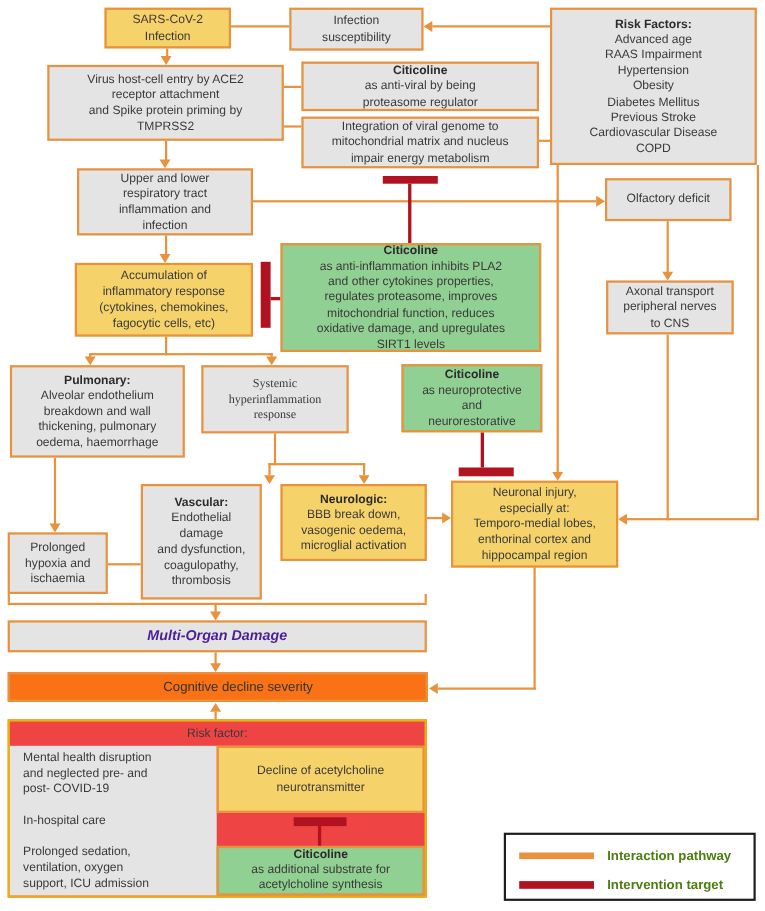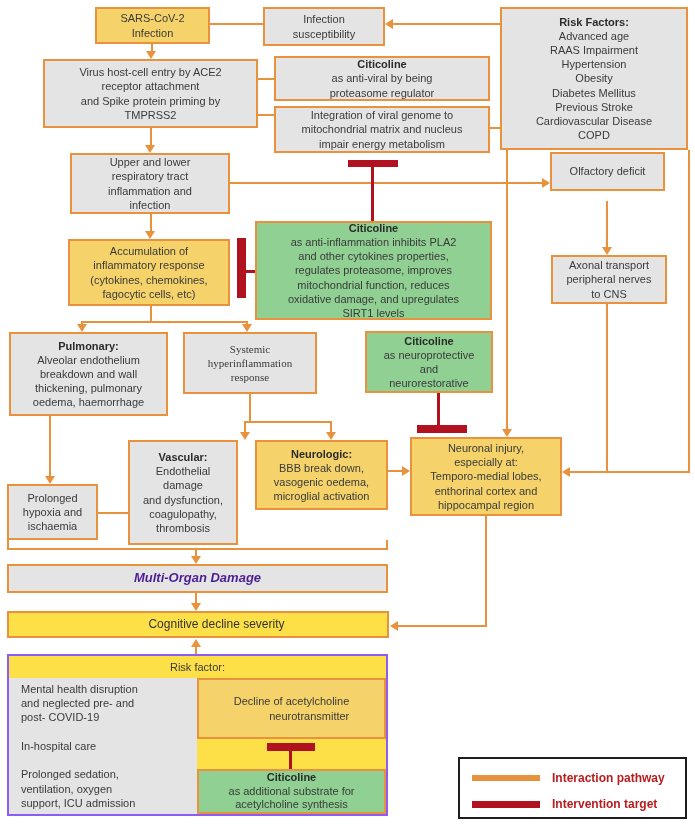--- a/index.html
+++ b/index.html
@@ -10,40 +10,40 @@
   .box{
     position:absolute;box-sizing:border-box;border:2px solid #E8923D;
     display:flex;flex-direction:column;align-items:center;justify-content:center;
     text-align:center;font-size:11px;line-height:1.28;padding:2px 3px;
   }
   .bt{font-weight:bold;color:#2b2b2b;white-space:pre-line;}
   .bb{white-space:pre-line;}
   .gray{background:#E4E4E5;}
   .yellow{background:#F5D36A;}
   .green{background:#90D092;}
-  .orangefill{background:#fde047;padding-left:40px;}
+  .orangefill{background:#f97316;padding-left:40px;}
   .hline{position:absolute;height:2px;background:#E8923D;}
   .vline{position:absolute;width:2px;background:#E8923D;}
   .rbar{position:absolute;background:#B0121F;}
   .rvline{position:absolute;width:3px;background:#B0121F;}
   .rhline{position:absolute;height:3px;background:#B0121F;}
   .arr{position:absolute;width:0;height:0;}
   .arr-d{border-left:5px solid transparent;border-right:5px solid transparent;border-top:8px solid #E8923D;}
   .arr-u{border-left:5px solid transparent;border-right:5px solid transparent;border-bottom:8px solid #E8923D;}
   .arr-l{border-top:5px solid transparent;border-bottom:5px solid transparent;border-right:8px solid #E8923D;}
   .arr-r{border-top:5px solid transparent;border-bottom:5px solid transparent;border-left:8px solid #E8923D;}
   .moD{font-weight:bold;font-style:italic;font-size:13px;color:#4c1d95;}
   .cgD{font-size:12px;color:#333;}
-  .group{position:absolute;box-sizing:border-box;border:2px solid #8b5cf6;background:#fde047;}
+  .group{position:absolute;box-sizing:border-box;border:2px solid #eab308;background:#ef4444;}
   .group .inner{position:absolute;box-sizing:border-box;}
   .legend{
     position:absolute;box-sizing:border-box;border:2px solid #1d1d1d;background:#fff;
   }
   .legend-row{position:absolute;display:flex;align-items:center;}
-  .legend-label{font-size:12px;font-weight:bold;color:#b91c1c;margin-left:12px;white-space:nowrap;}
+  .legend-label{font-size:12px;font-weight:bold;color:#4d7c0f;margin-left:12px;white-space:nowrap;}
   .sw{width:68px;height:6px;}
   .leftText{align-items:flex-start;text-align:left;padding-left:12px;}
 </style>
 </head>
 <body>
 
 <div id="canvas">
 
   <div class="hline" style="left:210px;top:23px;width:53px;"></div>
   <div class="hline" style="left:393px;top:23px;width:107px;"></div>
@@ -164,21 +164,21 @@
 impair energy metabolism</div>
   </div>
 
   <div class="box gray" style="left:70px;top:153px;width:160px;height:61px;">
     <div class="bb">Upper and lower
 respiratory tract
 inflammation and
 infection</div>
   </div>
 
-  <div class="box gray" style="left:550px;top:152px;width:115px;height:39px;">
+  <div class="box gray" style="left:550px;top:162px;width:115px;height:39px;">
     <div class="bb">Olfactory deficit</div>
   </div>
 
   <div class="box yellow" style="left:68px;top:239px;width:162px;height:67px;">
     <div class="bb">Accumulation of
 inflammatory response
 (cytokines, chemokines,
 fagocytic cells, etc)</div>
   </div>
 
@@ -265,21 +265,21 @@
       <div class="bb">Mental health disruption
 and neglected pre- and
 post- COVID-19
 
 In-hospital care
 
 Prolonged sedation,
 ventilation, oxygen
 support, ICU admission</div>
     </div>
-    <div class="inner yellow" style="left:188px;top:22px;width:189px;height:61px;border:2px solid #E8923D;display:flex;align-items:center;justify-content:center;text-align:right;font-size:11px;line-height:1.3;">
+    <div class="inner yellow" style="left:188px;top:22px;width:189px;height:61px;border:2px solid #E8923D;display:flex;align-items:center;justify-content:center;text-align:center;font-size:11px;line-height:1.3;">
       <div class="bb">Decline of acetylcholine
 neurotransmitter</div>
     </div>
     <div class="rbar" style="left:258px;top:87px;width:48px;height:8px;"></div>
     <div class="rvline" style="left:280px;top:95px;height:18px;"></div>
     <div class="inner green" style="left:188px;top:113px;width:189px;height:45px;border:2px solid #E8923D;display:flex;flex-direction:column;align-items:center;justify-content:center;text-align:center;font-size:11px;line-height:1.25;">
       <div class="bt">Citicoline</div>
       <div class="bb">as additional substrate for
 acetylcholine synthesis</div>
     </div>

